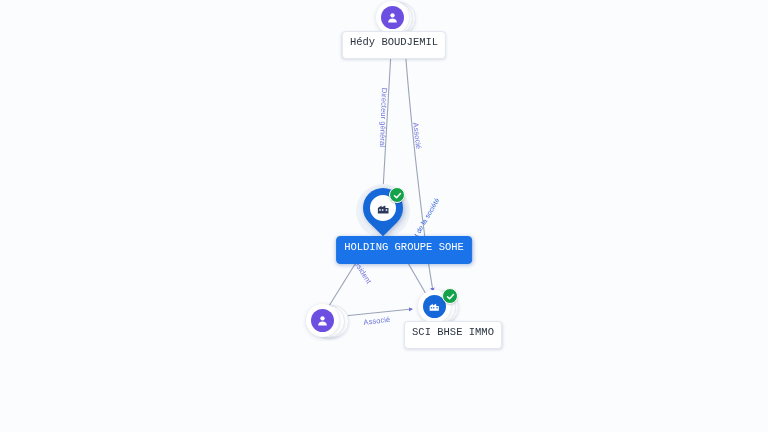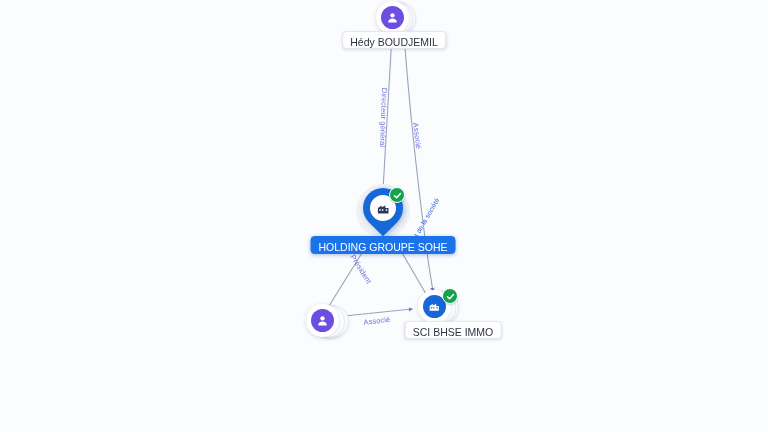--- a/index.html
+++ b/index.html
@@ -114,34 +114,36 @@
     box-shadow: 0 1px 2px rgba(0,0,0,.18);
   }
   .badge svg { display: block; }
 
   
   .chip {
     position: absolute;
     transform: translateX(-50%);
     font-size: 10.5px;
     line-height: 1;
-    padding: 5px 7px 0 7px;
+    padding: 5px 7px 10px 7px;
     border-radius: 4px;
     white-space: nowrap;
     background: #ffffff;
     color: #2b3440;
     border: 1px solid #e3e8f0;
     box-shadow: 0 1px 3px rgba(40,60,100,.16);
+    font-family: Liberation Mono, monospace;
   }
   .chip.primary {
     background: #1a73e8;
     color: #ffffff;
     border-color: #1a73e8;
     font-size: 10.5px;
     box-shadow: 0 1px 4px rgba(20,70,160,.35);
+    margin-left: 21px;
   }
 </style>
 </head>
 <body>
 
 <div id="canvas">
 
   <svg id="edges" viewBox="0 0 768 432" xmlns="http://www.w3.org/2000/svg">
     <defs>
       <marker id="arrow" markerWidth="6" markerHeight="6" refX="3" refY="3" orient="auto" markerUnits="strokeWidth">

